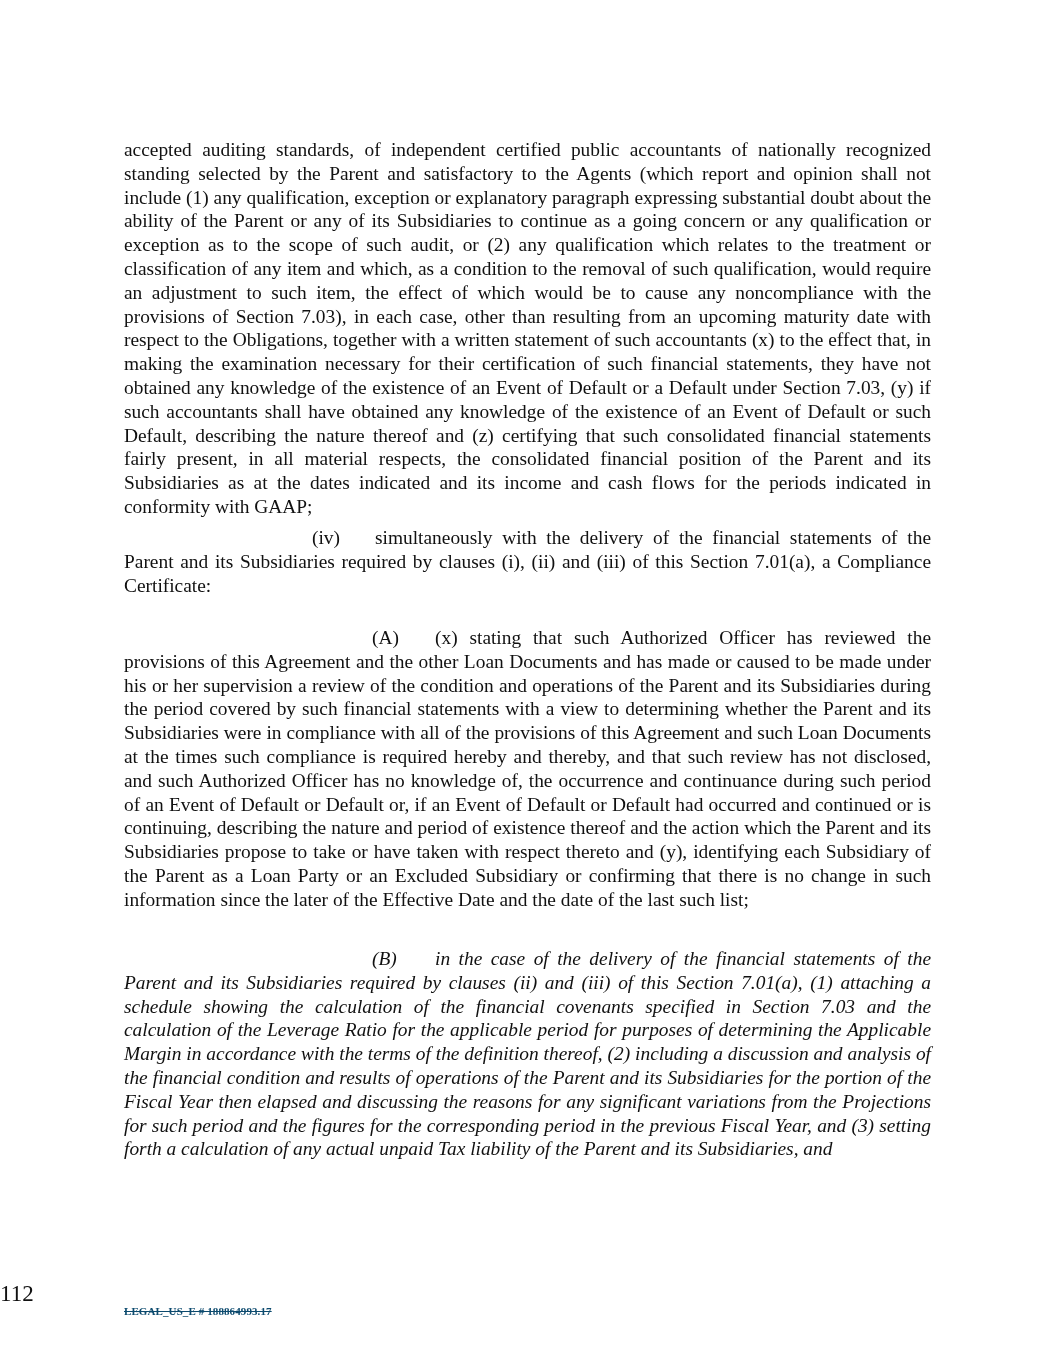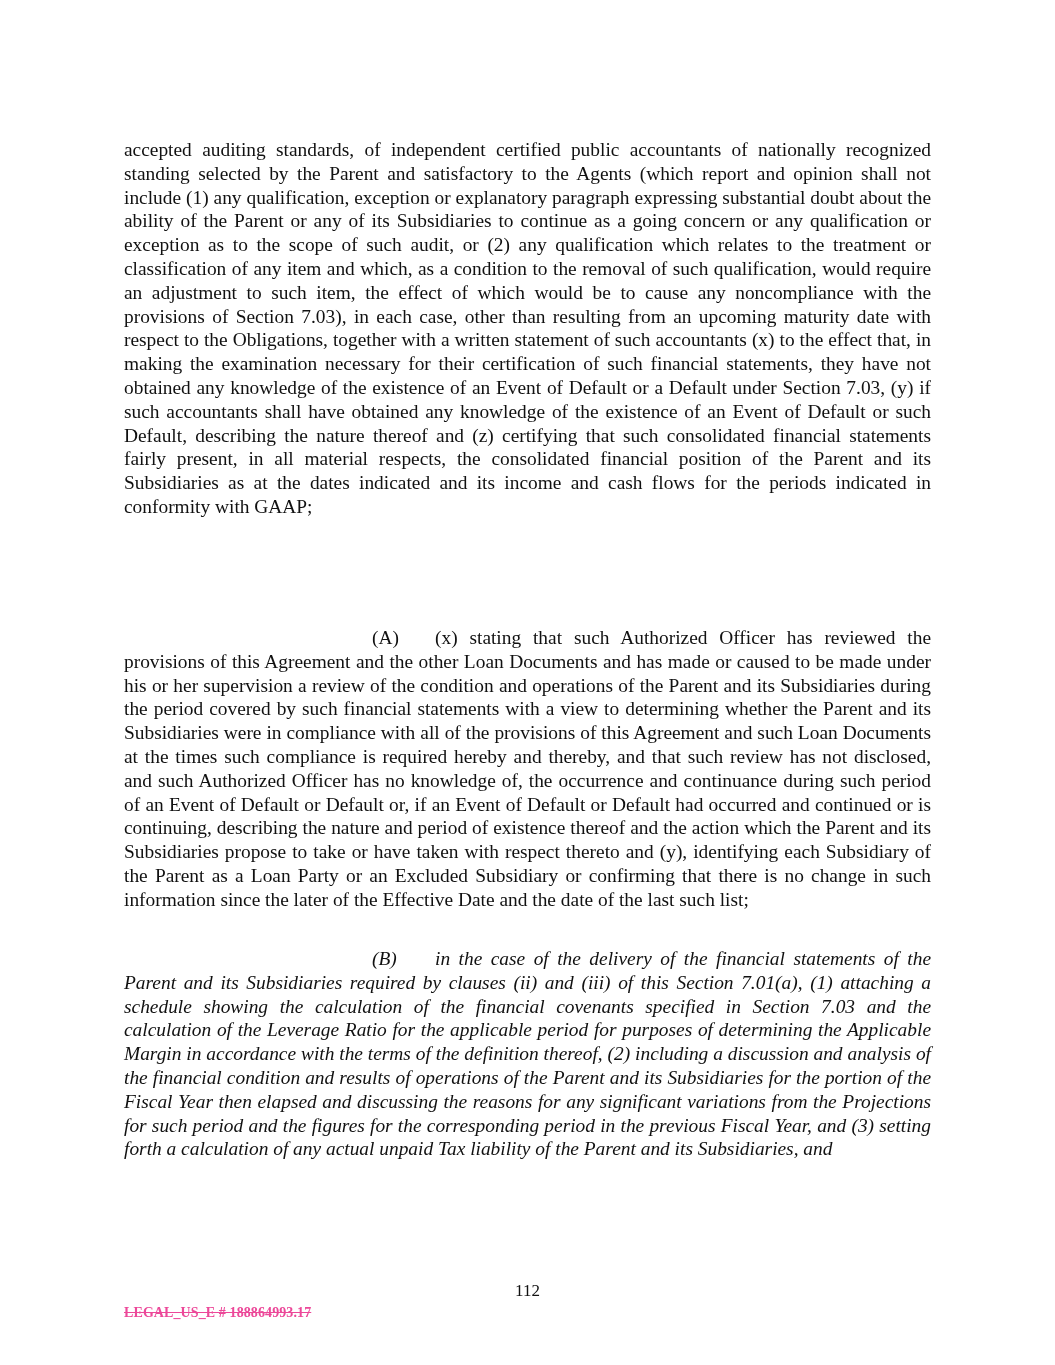--- a/index.html
+++ b/index.html
@@ -43,46 +43,48 @@
 
     .lead-indent-iv { display: inline-block; width: 188px; }
     .lead-indent-AB { display: inline-block; width: 248px; }
     .marker { display: inline-block; width: 63px; text-align: left; }
 
     .page-number {
       position: absolute;
       top: 1281px;
       left: 0;
       width: 1055px;
-      text-align: center;
       font-family: "Liberation Serif", "DejaVu Serif", serif;
-      font-size: 17px;
+      font-size: 23px;
       color: #111111;
     }
     .doc-id {
       position: absolute;
       top: 1305px;
       left: 124px;
       font-family: "Liberation Serif", "DejaVu Serif", serif;
-      font-size: 14px;
+      font-size: 11px;
       font-weight: bold;
-      color: #ec4899;
+      color: #0c4a6e;
       text-decoration: line-through;
       letter-spacing: 0.1px;
     }
   </style>
 </head>
 <body>
 
 <div class="page">
 
   <div class="text-block p1">
     <p class="para">accepted auditing standards, of independent certified public accountants of nationally recognized standing selected by the Parent and satisfactory to the Agents (which report and opinion shall not include (1) any qualification, exception or explanatory paragraph expressing substantial doubt about the ability of the Parent or any of its Subsidiaries to continue as a going concern or any qualification or exception as to the scope of such audit, or (2) any qualification which relates to the treatment or classification of any item and which, as a condition to the removal of such qualification, would require an adjustment to such item, the effect of which would be to cause any noncompliance with the provisions of Section 7.03), in each case, other than resulting from an upcoming maturity date with respect to the Obligations, together with a written statement of such accountants (x) to the effect that, in making the examination necessary for their certification of such financial statements, they have not obtained any knowledge of the existence of an Event of Default or a Default under Section 7.03, (y) if such accountants shall have obtained any knowledge of the existence of an Event of Default or such Default, describing the nature thereof and (z) certifying that such consolidated financial statements fairly present, in all material respects, the consolidated financial position of the Parent and its Subsidiaries as at the dates indicated and its income and cash flows for the periods indicated in conformity with GAAP;</p>
   </div>
 
+  <div class="text-block p2">
+    <p class="para"><span class="lead-indent-iv"></span><span class="marker">(iv)</span><span>simultaneously with the delivery of the financial statements of the Parent and its Subsidiaries required by clauses (i), (ii) and (iii) of this Section 7.01(a), a Compliance Certificate:</span></p>
+  </div>
 
   <div class="text-block p3">
     <p class="para"><span class="lead-indent-AB"></span><span class="marker">(A)</span><span>(x) stating that such Authorized Officer has reviewed the provisions of this Agreement and the other Loan Documents and has made or caused to be made under his or her supervision a review of the condition and operations of the Parent and its Subsidiaries during the period covered by such financial statements with a view to determining whether the Parent and its Subsidiaries were in compliance with all of the provisions of this Agreement and such Loan Documents at the times such compliance is required hereby and thereby, and that such review has not disclosed, and such Authorized Officer has no knowledge of, the occurrence and continuance during such period of an Event of Default or Default or, if an Event of Default or Default had occurred and continued or is continuing, describing the nature and period of existence thereof and the action which the Parent and its Subsidiaries propose to take or have taken with respect thereto and (y), identifying each Subsidiary of the Parent as a Loan Party or an Excluded Subsidiary or confirming that there is no change in such information since the later of the Effective Date and the date of the last such list;</span></p>
   </div>
 
   <div class="text-block p4">
     <p class="para"><span class="lead-indent-AB"></span><span class="marker">(B)</span><span>in the case of the delivery of the financial statements of the Parent and its Subsidiaries required by clauses (ii) and (iii) of this Section 7.01(a), (1) attaching a schedule showing the calculation of the financial covenants specified in Section 7.03 and the calculation of the Leverage Ratio for the applicable period for purposes of determining the Applicable Margin in accordance with the terms of the definition thereof, (2) including a discussion and analysis of the financial condition and results of operations of the Parent and its Subsidiaries for the portion of the Fiscal Year then elapsed and discussing the reasons for any significant variations from the Projections for such period and the figures for the corresponding period in the previous Fiscal Year, and (3) setting forth a calculation of any actual unpaid Tax liability of the Parent and its Subsidiaries, and</span></p>
   </div>
 
   <div class="page-number">112</div>

